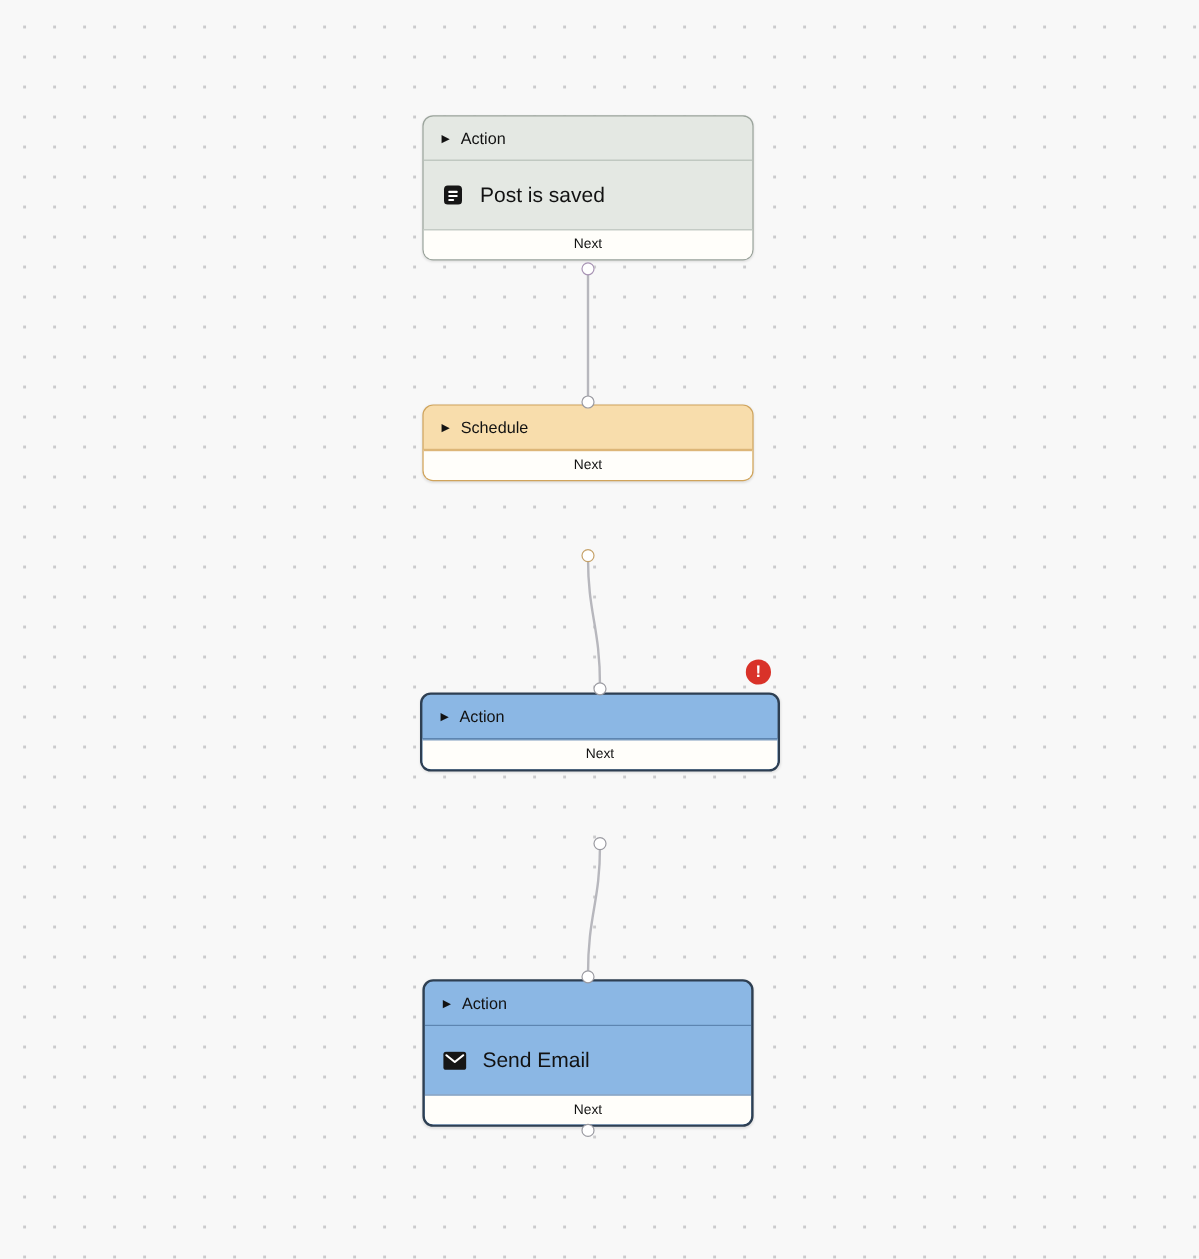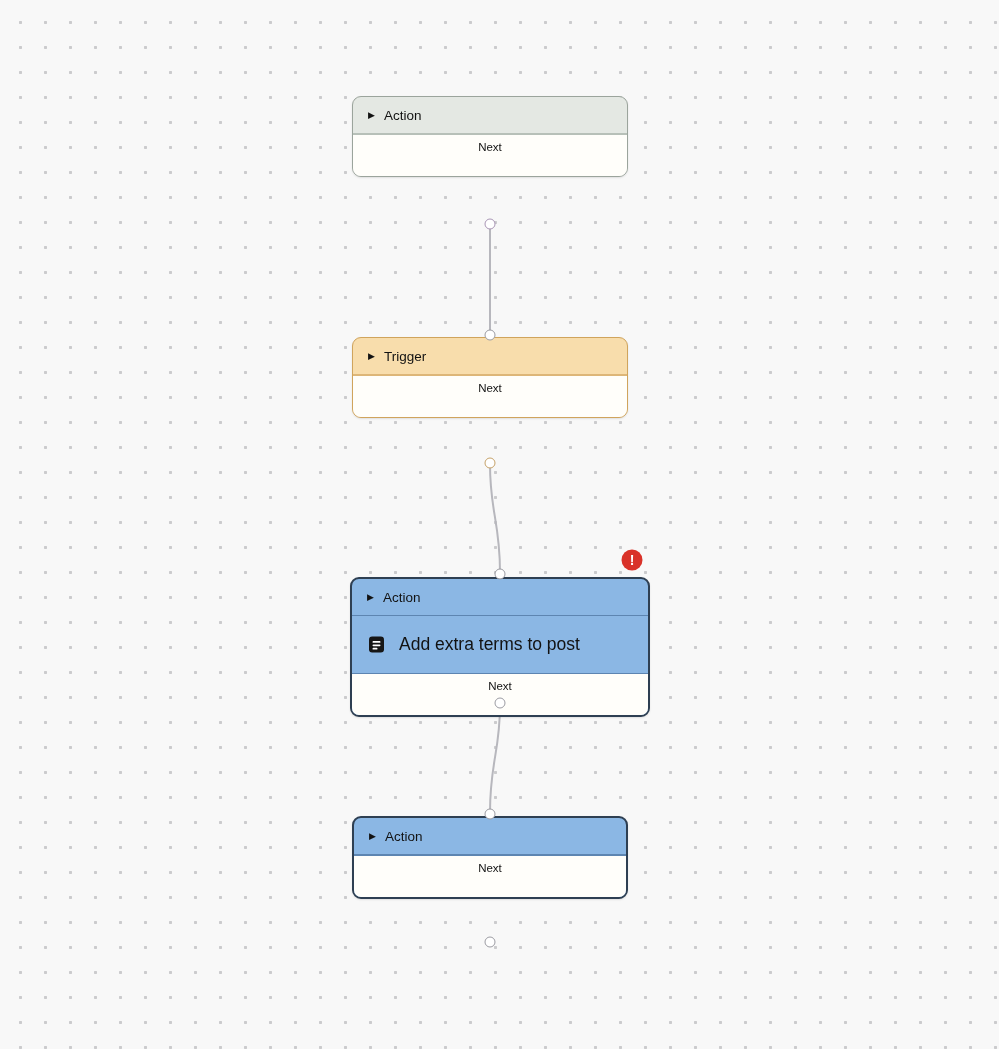--- a/index.html
+++ b/index.html
@@ -51,21 +51,21 @@
   .node-body {
     display: flex;
     align-items: center;
     gap: 13px;
     height: 57px;
     padding: 0 15px;
     font-size: 17.5px;
   }
   .node-body svg { flex: 0 0 auto; display: block; }
   .node-footer {
-    height: 42px;
+    height: 25px;
     line-height: 25px;
     text-align: center;
     font-size: 11.5px;
     background: #fffefa;
     border-top: 1px solid;
   }
   
   .node-trigger  { background: #e4e8e3; border-color: #9ba49c; }
   .node-trigger .node-header { border-bottom-color: #b7c0b8; }
   .node-trigger .node-footer { border-top-color: #b7c0b8; }
@@ -113,60 +113,69 @@
   <path d="M490,226 L490,333"></path>
   <path d="M490,465 C490,512 500,522 500,572"></path>
   <path d="M500,705 C500,752 490,762 490,812"></path>
 </svg>
 
 <div class="node node-trigger" style="left:352px; top:96px; width:276px;">
   <div class="node-header">
     <span class="collapse-arrow">▶</span>
     <span>Action</span>
   </div>
+  <div class="node-body">
+    <span>
+      <svg width="19" height="19" viewBox="0 0 19 19">
+        <rect x="2" y="1.5" width="15" height="16" rx="3.2" fill="#161616"></rect>
+        <rect x="5.5" y="6" width="8" height="1.8" rx="0.9" fill="#ffffff"></rect>
+        <rect x="5.5" y="9.4" width="8" height="1.8" rx="0.9" fill="#ffffff"></rect>
+        <rect x="5.5" y="12.8" width="5" height="1.8" rx="0.9" fill="#ffffff"></rect>
+      </svg>
+    </span>
+    <span>Post is saved</span>
+  </div>
   <div class="node-footer">
     <span>Next</span>
   </div>
 </div>
 
 <div class="node node-advanced" style="left:352px; top:337px; width:276px;">
   <div class="node-header">
     <span class="collapse-arrow">▶</span>
-    <span>Trigger</span>
+    <span>Schedule</span>
   </div>
   <div class="node-footer">
     <span>Next</span>
   </div>
 </div>
 
 <div class="node node-action" style="left:350px; top:577px; width:300px;">
   <div class="node-header">
     <span class="collapse-arrow">▶</span>
     <span>Action</span>
   </div>
-  <div class="node-body">
-    <span>
-      <svg width="19" height="19" viewBox="0 0 19 19">
-        <rect x="2" y="1.5" width="15" height="16" rx="3.2" fill="#161616"></rect>
-        <rect x="5.5" y="6" width="8" height="1.8" rx="0.9" fill="#ffffff"></rect>
-        <rect x="5.5" y="9.4" width="8" height="1.8" rx="0.9" fill="#ffffff"></rect>
-        <rect x="5.5" y="12.8" width="5" height="1.8" rx="0.9" fill="#ffffff"></rect>
-      </svg>
-    </span>
-    <span>Add extra terms to post</span>
-  </div>
   <div class="node-footer">
     <span>Next</span>
   </div>
 </div>
 
 <div class="node node-action" style="left:352px; top:816px; width:276px;">
   <div class="node-header">
     <span class="collapse-arrow">▶</span>
     <span>Action</span>
+  </div>
+  <div class="node-body">
+    <span>
+      <svg width="20" height="16" viewBox="0 0 20 16">
+        <rect x="0.5" y="0.5" width="19" height="15" rx="2.2" fill="#161616"></rect>
+        <path d="M3 3.4 L10 9 L17 3.4" fill="none" stroke="#ffffff" stroke-width="1.8" stroke-linecap="round" stroke-linejoin="round"></path>
+      </svg>
+    </span>
+    <span>Send Email</span>
   </div>
   <div class="node-footer">
     <span>Next</span>
   </div>
 </div>
 
 <div class="handle handle-purple" style="left:490px; top:224px;"></div>
 <div class="handle" style="left:490px; top:335px;"></div>
 <div class="handle handle-tan" style="left:490px; top:463px;"></div>
 <div class="handle" style="left:500px; top:574px;"></div>

